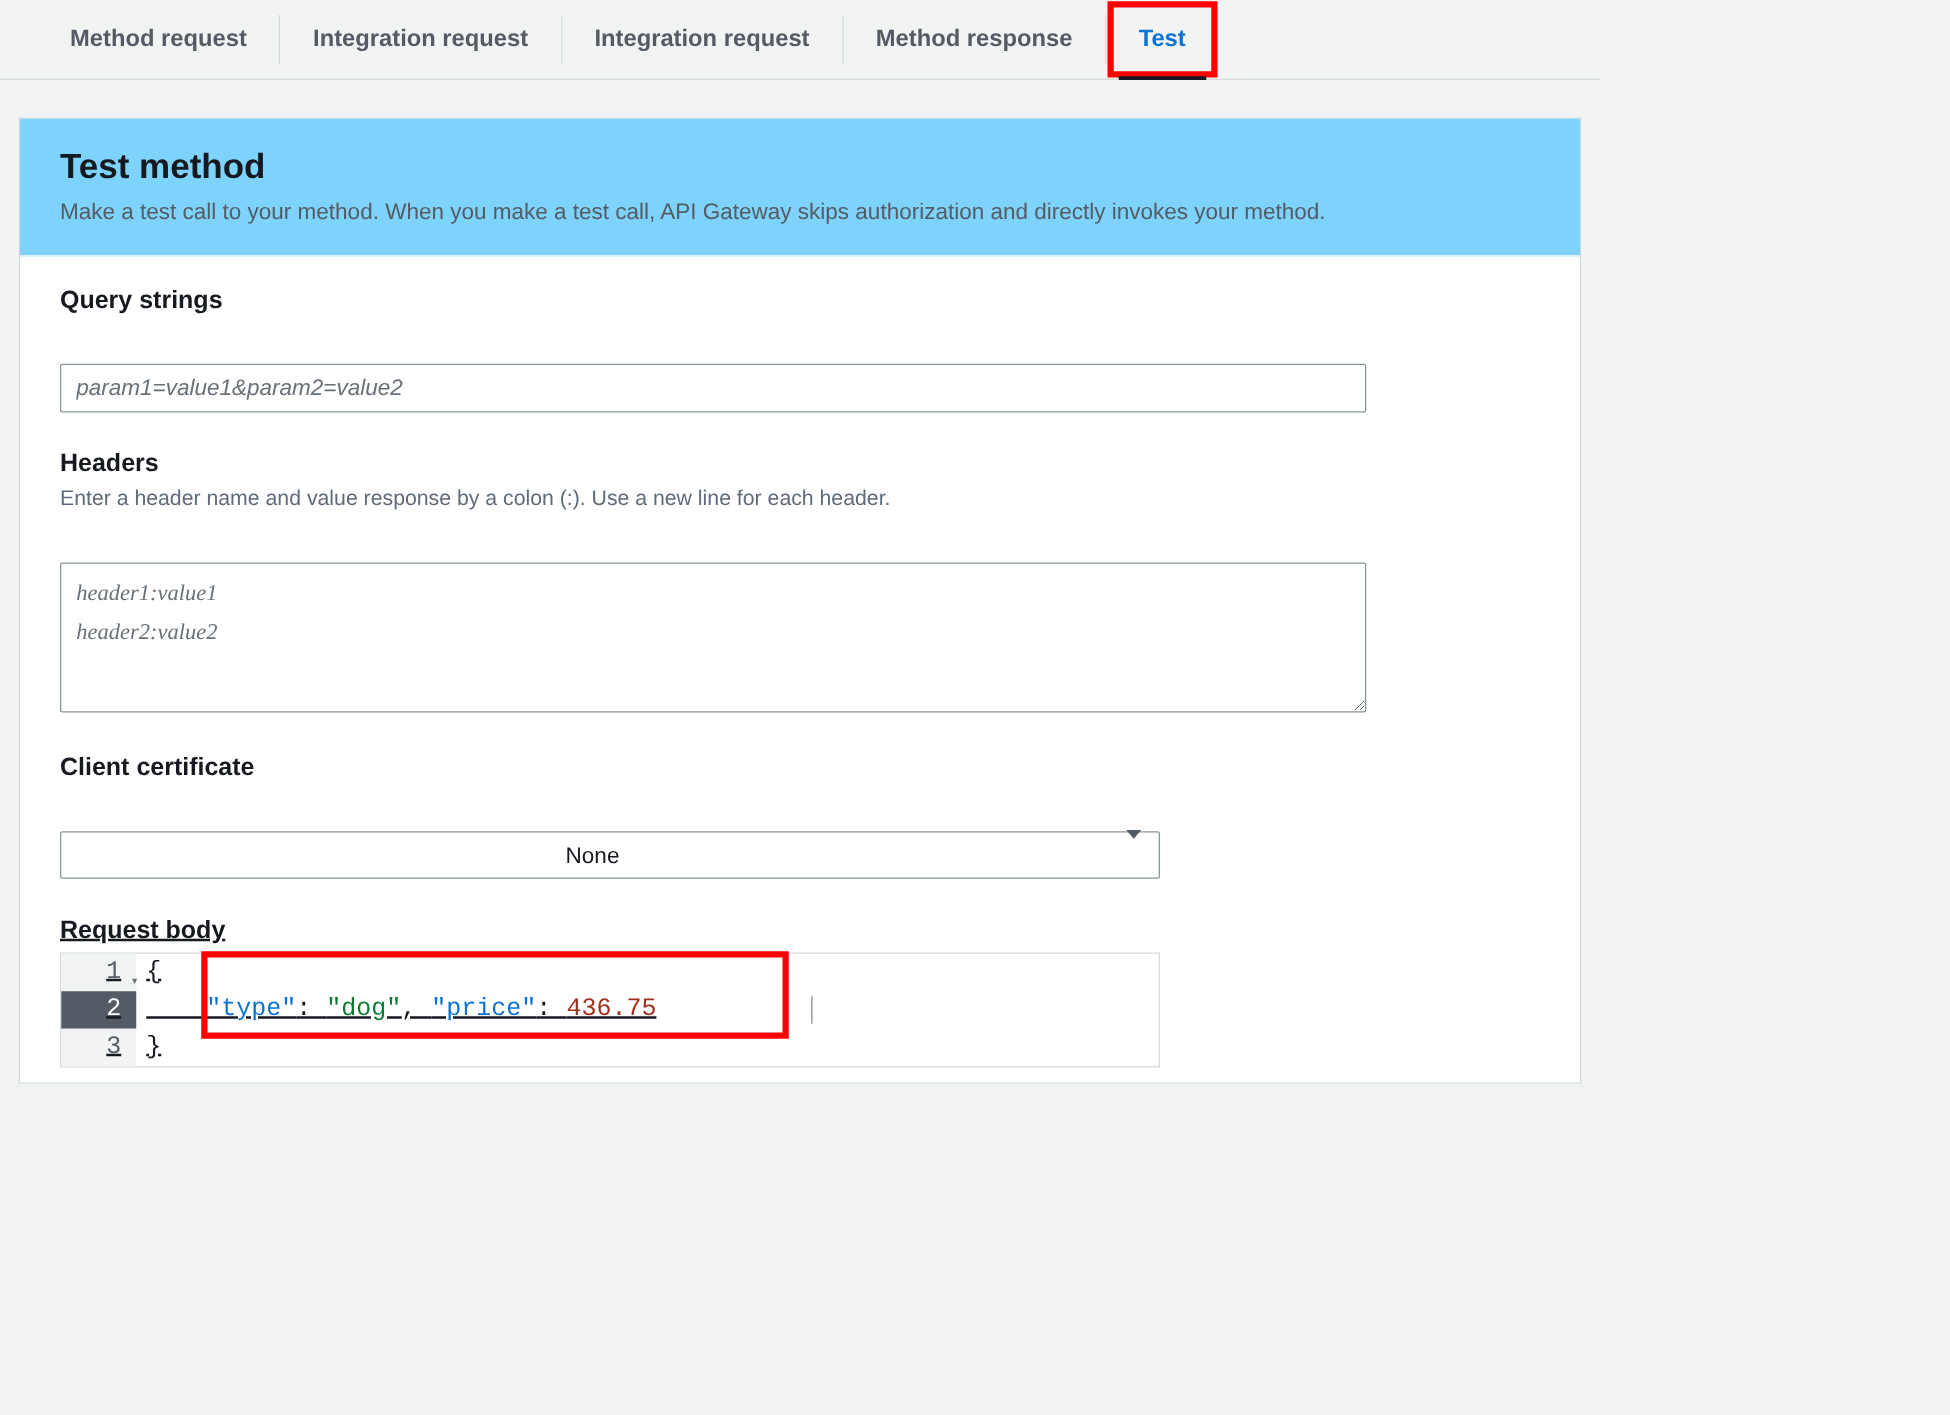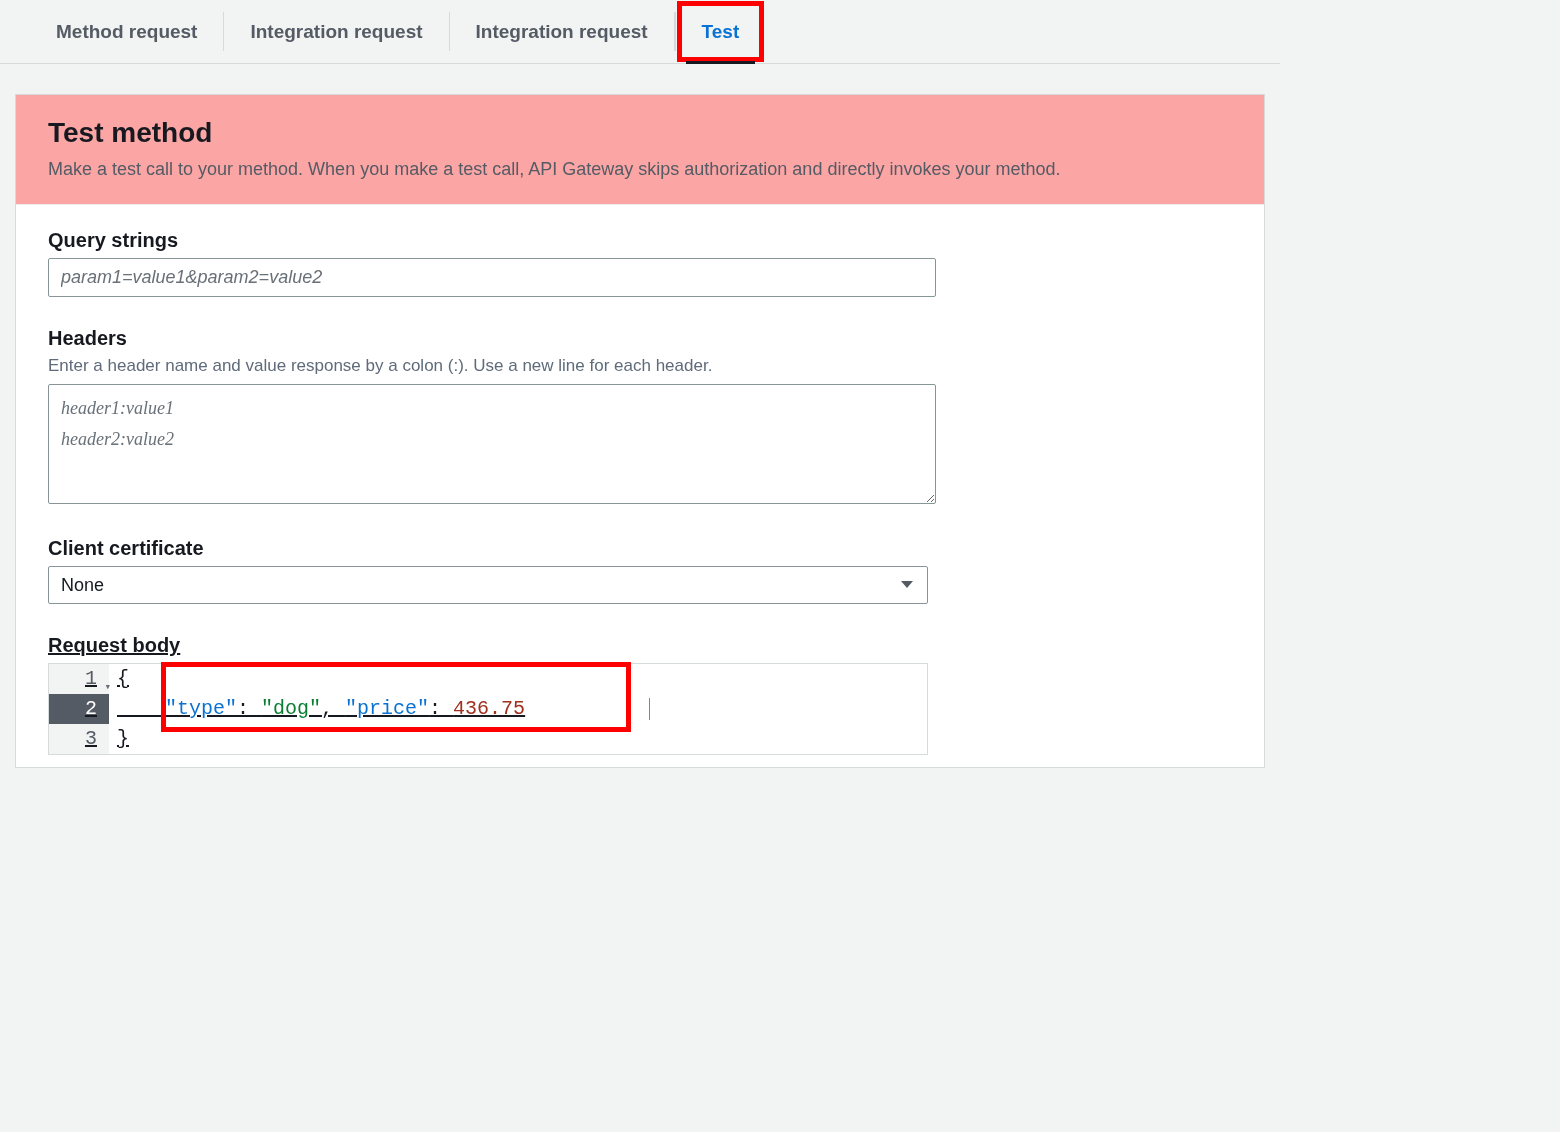--- a/index.html
+++ b/index.html
@@ -52,21 +52,21 @@
   
   .panel {
     margin: 30px 15px 0 15px;
     background: #fff;
     border: 1px solid #d5dbdb;
     border-radius: 0;
   }
   .panel-header {
     padding: 22px 32px 22px 32px;
     border-bottom: 1px solid #eaeded;
-    background: #fca5a5;
+    background: #7dd3fc;
   }
   .panel-title {
     font-size: 28px;
     font-weight: 700;
     color: #16191f;
     margin-bottom: 8px;
   }
   .panel-desc {
     font-size: 18px;
     color: #545b64;
@@ -81,49 +81,51 @@
     font-weight: 700;
     color: #16191f;
     margin-bottom: 6px;
   }
   .hint {
     font-size: 17px;
     color: #5f6b7a;
     margin-bottom: 8px;
   }
   .text-input, .textarea, .select {
-    width: 888px;
+    width: 1045px;
     max-width: 100%;
     border: 1px solid #879596;
     border-radius: 2px;
     padding: 8px 12px;
     font-size: 18px;
     font-family: inherit;
     color: #16191f;
     background: #fff;
+    margin-top: 33px;
   }
   .text-input::placeholder, .textarea::placeholder {
     color: #687078;
     font-style: italic;
   }
   .textarea {
     height: 120px;
     resize: vertical;
     line-height: 1.7;
     font-family: Liberation Serif, serif;
   }
   .select-wrap {
     position: relative;
     width: 880px;
   }
   .select {
     appearance: none;
     -webkit-appearance: none;
     padding-right: 40px;
     cursor: pointer;
+    text-align: center;
   }
   .select-caret {
     position: absolute;
     right: 14px;
     top: 50%;
     transform: translateY(-50%);
     pointer-events: none;
     color: #545b64;
   }
   
@@ -196,20 +198,23 @@
       </div>
       <div class="tab-sep"></div>
       <div class="tab">
         <span>Integration request</span>
       </div>
       <div class="tab-sep"></div>
       <div class="tab">
         <span>Integration request</span>
       </div>
       <div class="tab-sep"></div>
+      <div class="tab">
+        <span>Method response</span>
+      </div>
       <div class="tab-sep"></div>
       <div class="tab active highlighted">
         <span>Test</span>
         <div class="tab-underline"></div>
       </div>
     </div>
 
   <div class="panel">
     <div class="panel-header">
       <div class="panel-title">Test method</div>

